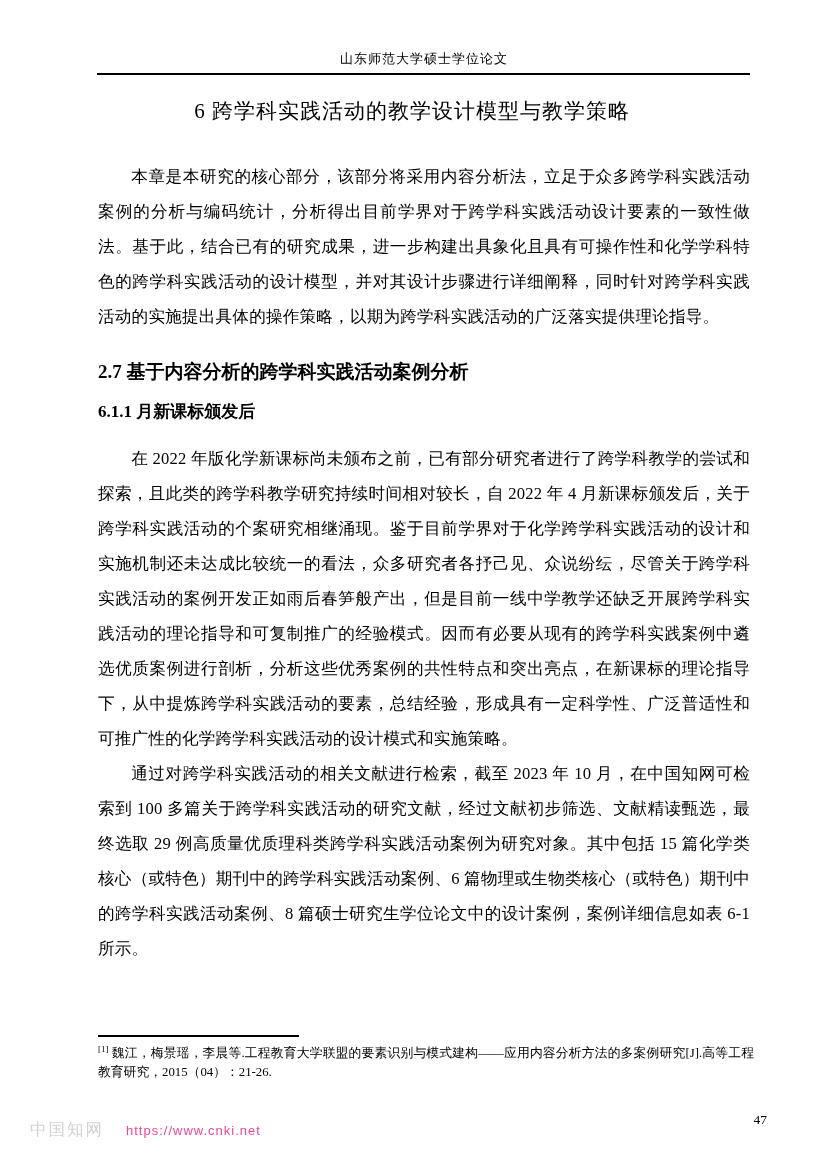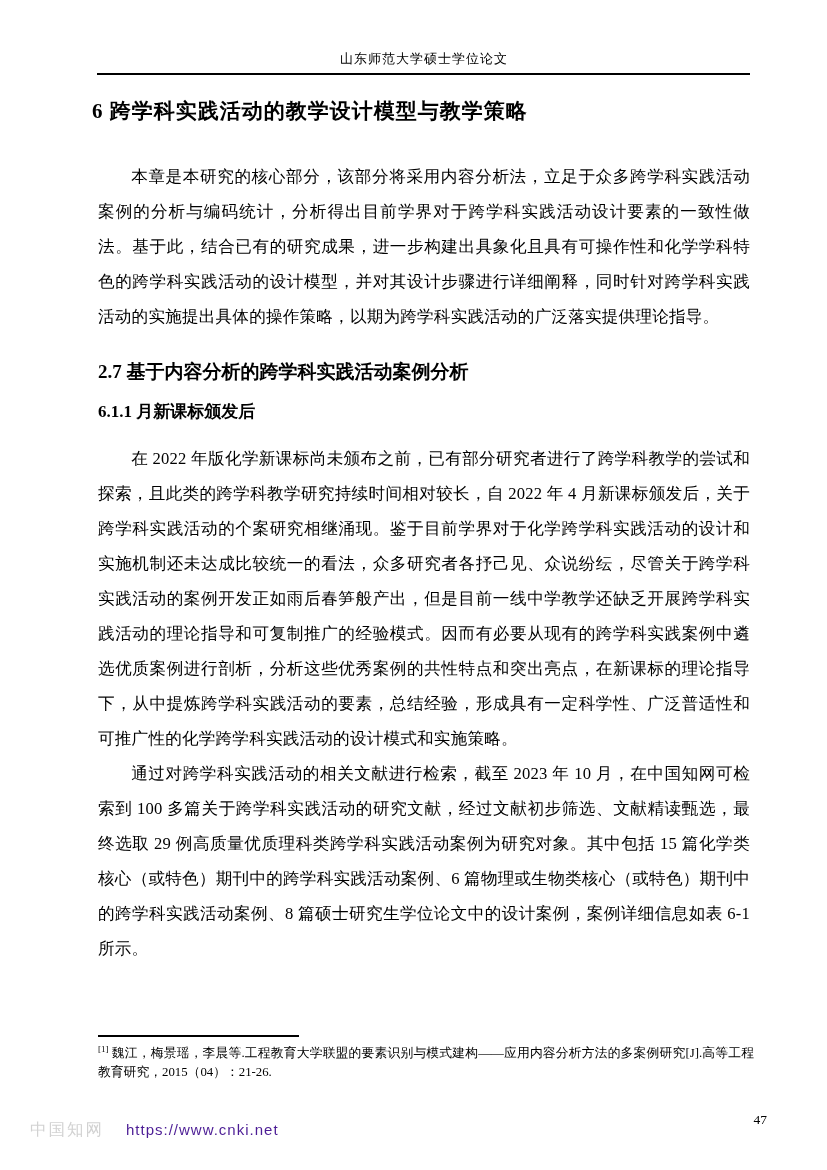--- a/index.html
+++ b/index.html
@@ -30,24 +30,25 @@
     position: absolute;
     top: 73px;
     left: 97px;
     width: 653px;
     height: 2px;
     background: #000000;
   }
   .chapter-title {
     position: absolute;
     top: 97px;
-    left: 92px;
+    left: 86px;
     width: 652px;
+    text-align: center;
     font-size: 21px;
-    font-weight: bold;
+    font-weight: normal;
     letter-spacing: 1px;
   }
   .body-text {
     position: absolute;
     top: 159px;
     left: 98px;
     width: 652px;
   }
   .body-text p {
     margin: 0;
@@ -119,22 +120,22 @@
     font-family: "Liberation Sans", "DejaVu Sans", sans-serif;
     user-select: none;
   }
   .watermark .wm-name {
     font-size: 16.5px;
     color: #d2d2d2;
     letter-spacing: 2px;
     text-align: right;
   }
   .watermark .wm-url {
-    font-size: 15px;
-    color: #4c1d95;
+    font-size: 13px;
+    color: #ec4899;
     letter-spacing: 1px;
   }
 </style>
 </head>
 <body>
 
 <div class="page">
 
   <div class="running-header">山东师范大学硕士学位论文</div>
 

